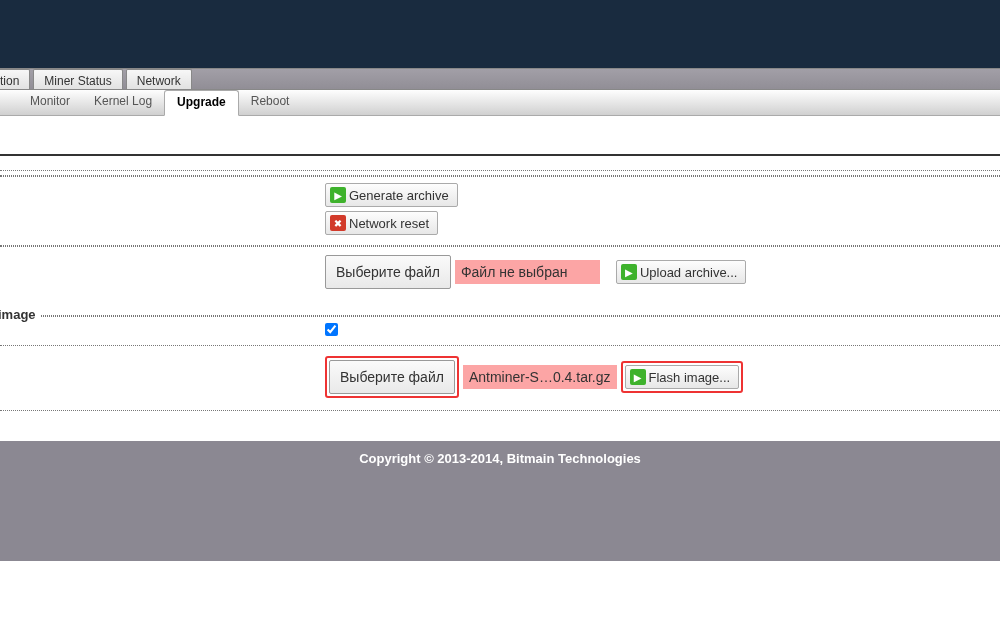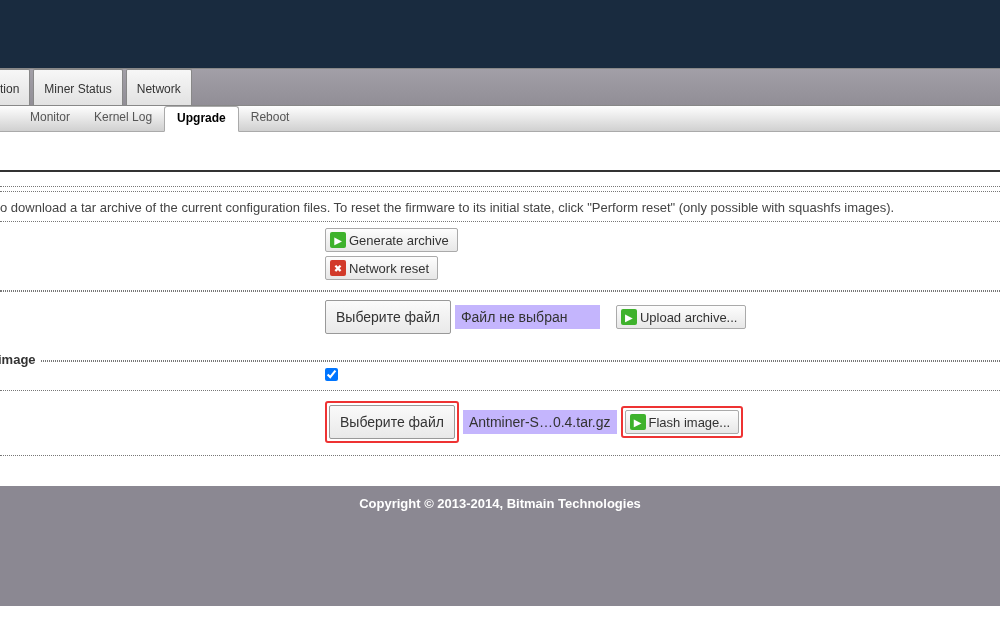--- a/index.html
+++ b/index.html
@@ -11,21 +11,21 @@
   width: 1000px;
   height: 618px;
   overflow: hidden;
 }
 .topbanner {
   height: 68px;
   background: #192b3f;
 }
 .nav1 {
   background: linear-gradient(#a29fa7, #918e96);
-  height: 38px;
+  height: 22px;
   display: flex;
   align-items: stretch;
   padding-left: 0;
   border-top: 1px solid #888;
   border-bottom: 1px solid #888;
 }
 .nav1 .tab {
   background: linear-gradient(#f7f7f7, #e2e2e2);
   border: 1px solid #888;
   border-bottom: none;
@@ -123,21 +123,21 @@
   border-radius: 2px;
   padding: 8px 10px;
   font-size: 14px;
   color: #333;
   cursor: pointer;
 }
 .filename {
   font-size: 14px;
   color: #333;
   padding: 4px 6px;
-  background: #c4b5fd;
+  background: #fca5a5;
   display: inline-block;
 }
 .legend {
   font-size: 13px;
   font-weight: bold;
   color: #333;
   margin-left: -2px;
   margin-top: 18px;
   position: relative;
   z-index: 2;
@@ -185,21 +185,20 @@
   <div class="subtab active">Upgrade</div>
   <div class="subtab">Reboot</div>
 </div>
 
 <div class="content">
 
   <div class="thickline"></div>
 
   <div class="dotrow"></div>
 
-  <div class="bodytext">o download a tar archive of the current configuration files. To reset the firmware to its initial state, click "Perform reset" (only possible with squashfs images).</div>
   <div class="dotline"></div>
 
   <div class="btnrow" style="padding-top:6px;">
     <div class="btnbox">
       <span class="icon icon-green">▶</span>
       <span>Generate archive</span>
     </div>
   </div>
   <div class="btnrow">
     <div class="btnbox">

